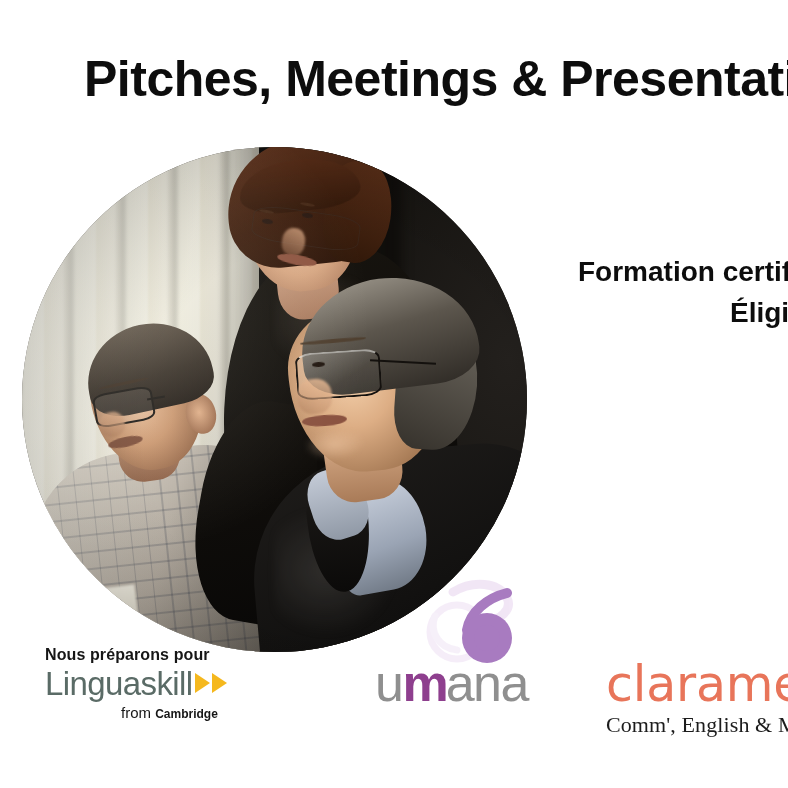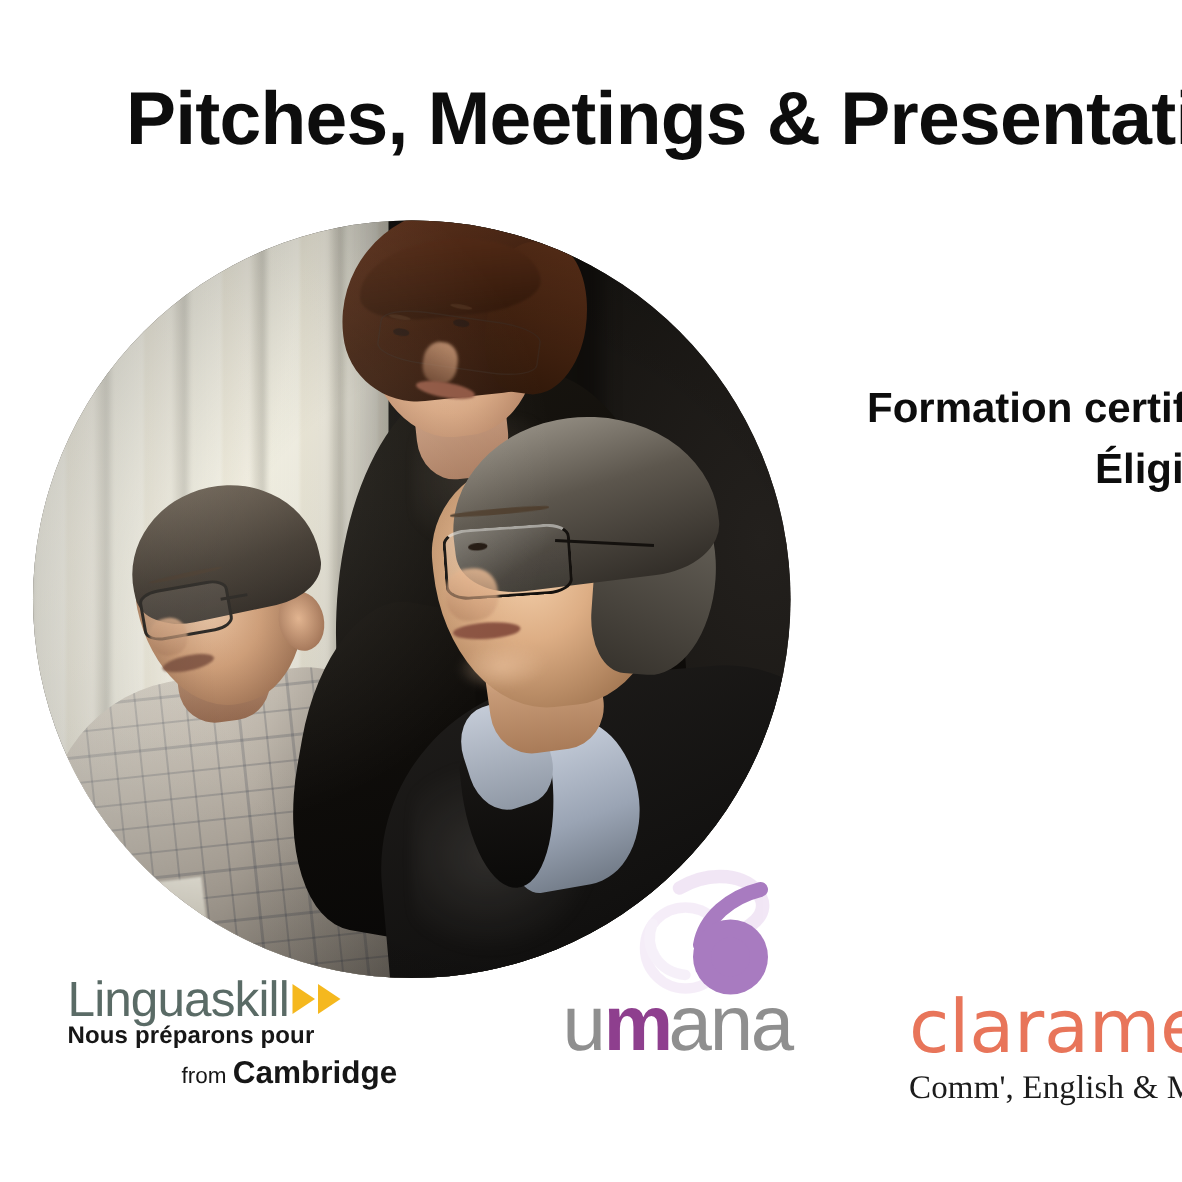--- a/index.html
+++ b/index.html
@@ -368,21 +368,21 @@
     margin-left: 1px;
     line-height: 0;
   }
   #ls-from-row {
     margin-top: 4px;
     padding-left: 57px;
     font-size: 15px;
     color: #161616;
   }
   #ls-from { font-weight: normal; margin-left: 19px; }
-  #ls-cambridge { font-weight: bold; font-size: 21px; }
+  #ls-cambridge { font-weight: bold; font-size: 12px; }
 
   
   #umana-block {
     position: absolute;
     left: 375px;
     top: 576px;
     width: 210px;
     text-align: left;
   }
   #umana-mark { height: 88px; position: relative; }
@@ -495,30 +495,30 @@
     <div class="ph m2-glass-arm"></div>
     <div class="ph m2-eye"></div>
     <div class="ph m2-nose"></div>
     <div class="ph m2-mouth"></div>
     <div class="ph m2-chin"></div>
 
     <div class="ph grade"></div>
   </div>
 
   <div id="linguaskill-block">
+    <div id="ls-prep">Nous préparons pour</div>
     <div id="ls-wordmark-row">
       <span id="ls-wordmark">Linguaskill</span>
       <span id="ls-chevrons">
         <svg width="42" height="26" viewBox="0 0 42 26" aria-hidden="true">
           <polygon points="1,3 16,13 1,23" fill="#f5b81e"></polygon>
           <polygon points="18,3 33,13 18,23" fill="#f5b81e"></polygon>
         </svg>
       </span>
     </div>
-    <div id="ls-prep">Nous préparons pour</div>
     <div id="ls-from-row">
       <span id="ls-from">from</span>
       <span id="ls-cambridge">Cambridge</span>
     </div>
   </div>
 
   <div id="umana-block">
     <div id="umana-mark">
       <svg width="170" height="90" viewBox="0 0 170 90" aria-hidden="true">
 

